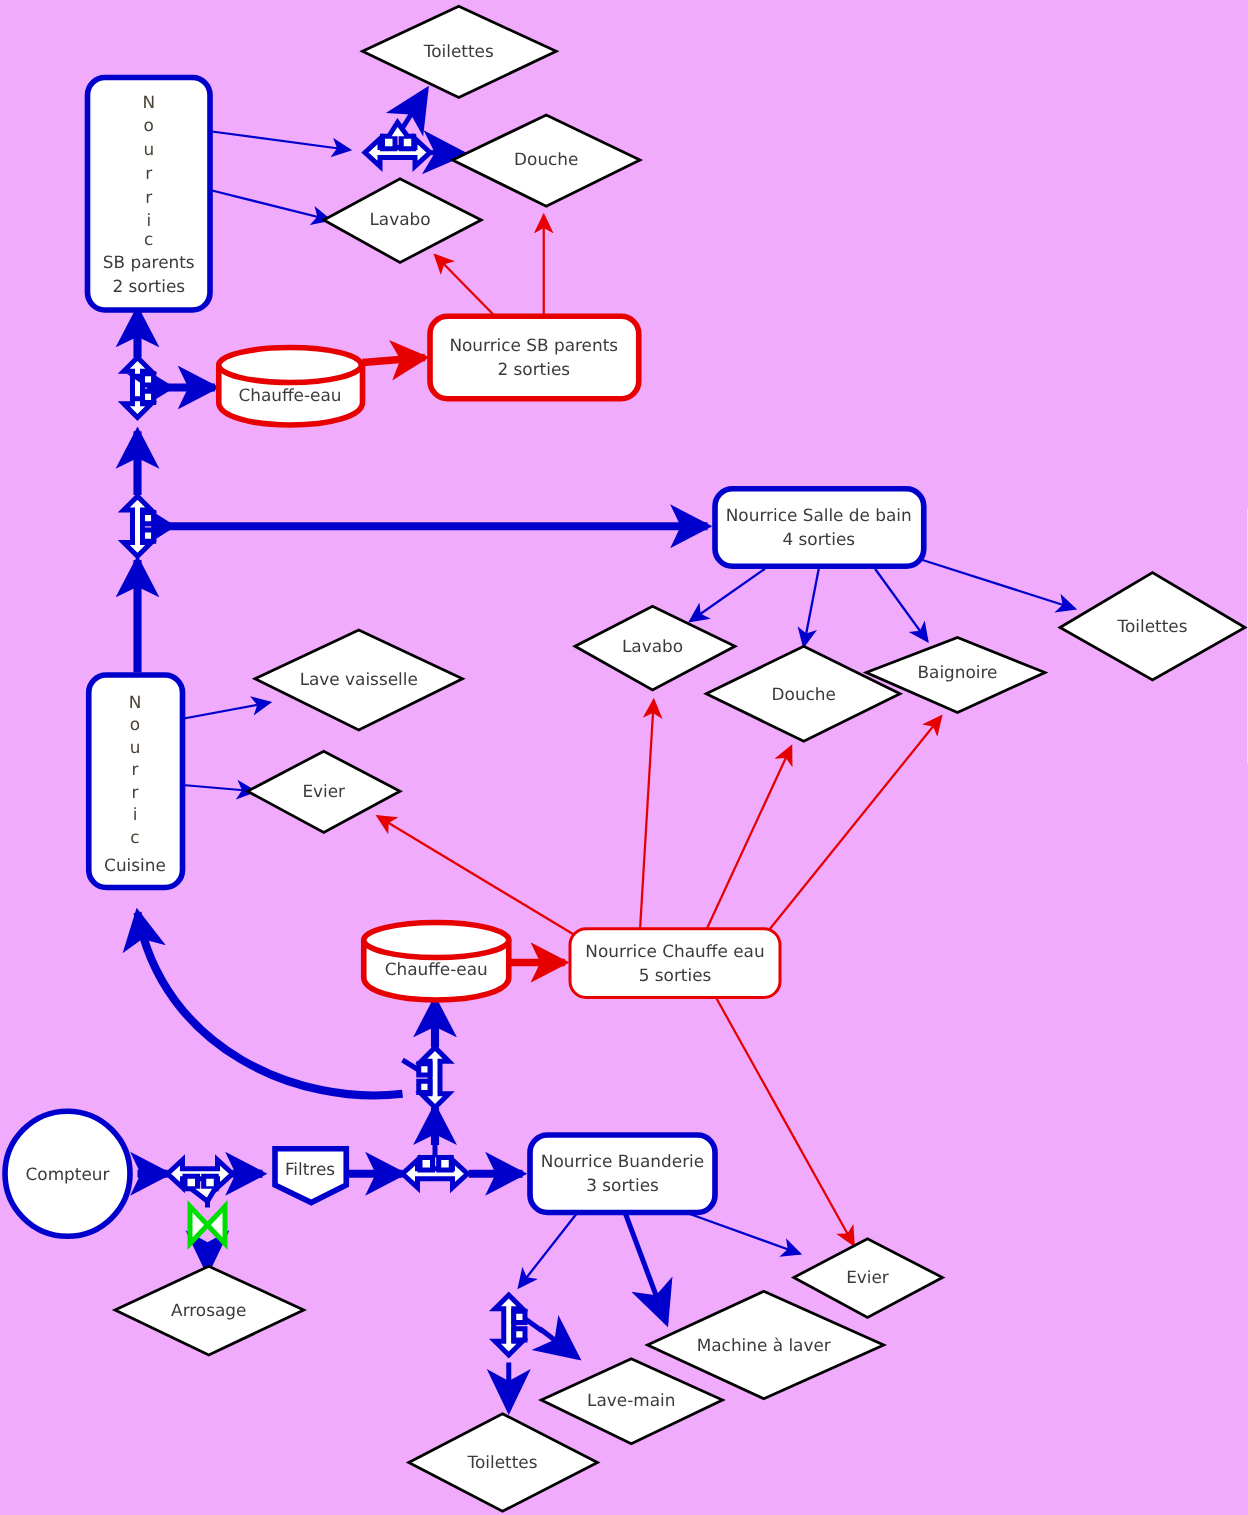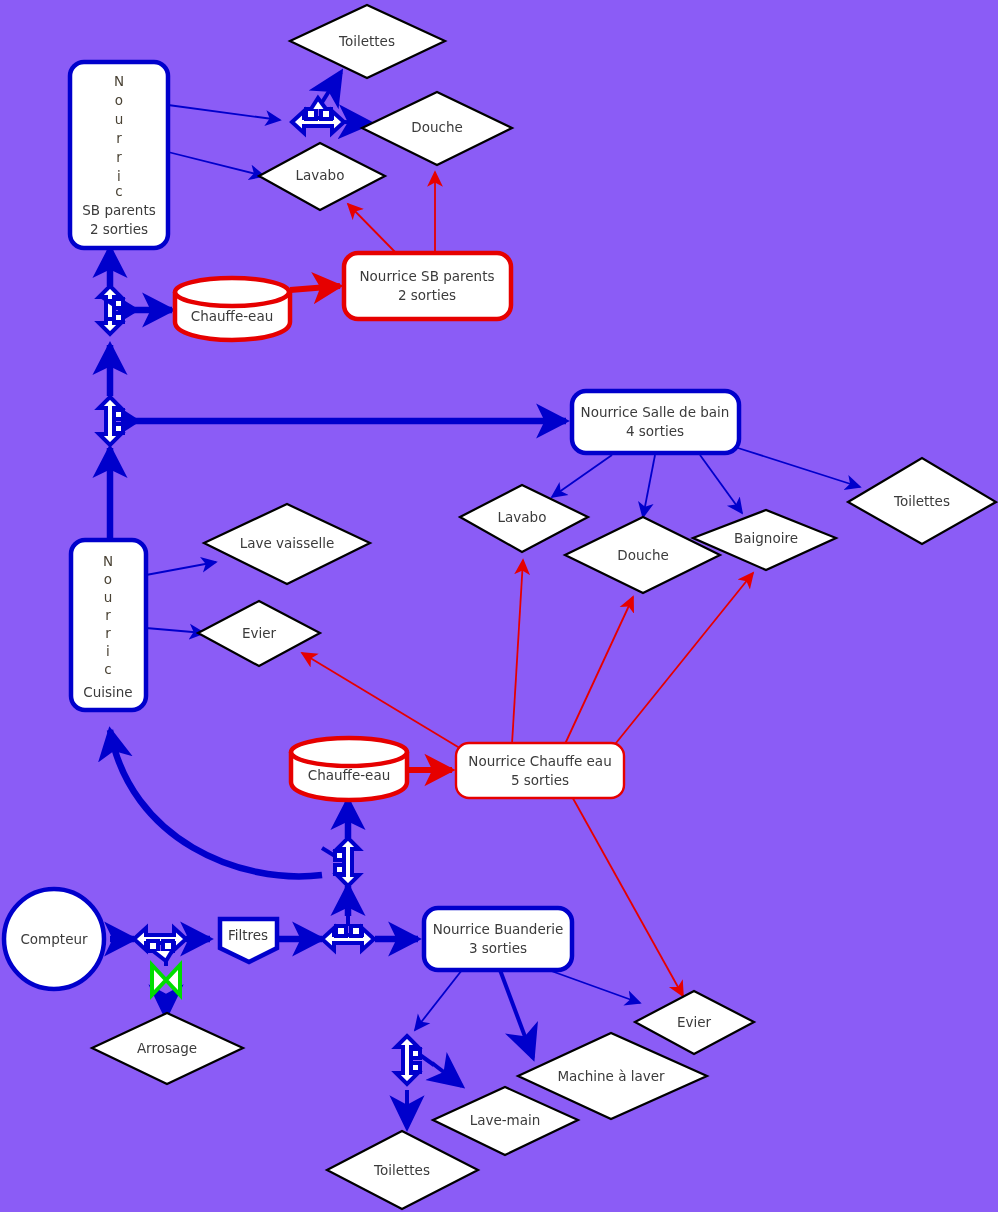--- a/index.html
+++ b/index.html
@@ -8,21 +8,21 @@
     padding: 0;
     background: #ffffff;
   }
   body {
     font-family: "DejaVu Sans", sans-serif;
   }
   #stage {
     position: relative;
     width: 998px;
     height: 1212px;
-    background: #8b5cf6;
+    background: #f0abfc;
     overflow: hidden;
   }
   #diagram {
     position: absolute;
     left: 0;
     top: 0;
     width: 998px;
     height: 1212px;
   }
   .node-label {

